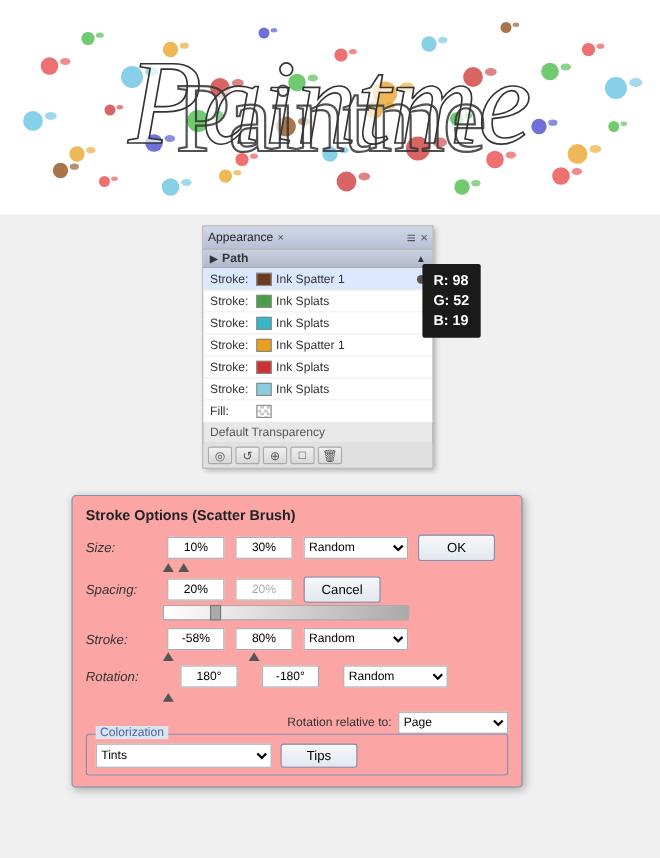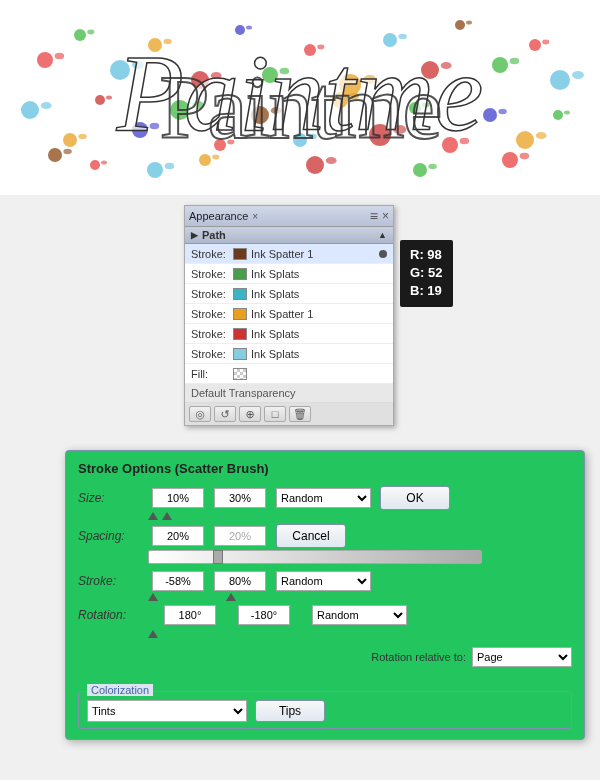--- a/index.html
+++ b/index.html
@@ -153,38 +153,38 @@
       display: flex;
       align-items: center;
       justify-content: center;
       font-size: 9px;
     }
 
     
     #color-tooltip {
       position: absolute;
       top: 240px;
-      left: 400px;
+      left: 384px;
       background: #1a1a1a;
       color: white;
       padding: 6px 10px;
       font-size: 13px;
       font-weight: bold;
       line-height: 1.4;
       z-index: 20;
       border-radius: 2px;
     }
 
     
     #stroke-options {
       position: absolute;
       top: 450px;
       left: 65px;
-      width: 520px;
-      background: #22c55e;
+      width: 410px;
+      background: #fca5a5;
       border: 1px solid #8090b0;
       border-radius: 4px;
       box-shadow: 2px 2px 8px rgba(0,0,0,0.3);
       padding: 10px 12px 10px 12px;
     }
 
     .stroke-title {
       font-size: 13px;
       font-weight: bold;
       color: #222;
@@ -233,21 +233,21 @@
       border-right: 5px solid transparent;
       border-bottom: 8px solid #555;
       cursor: pointer;
       display: inline-block;
     }
 
     .colorization-box {
       border: 1px solid #8090b0;
       border-radius: 3px;
       padding: 6px 8px;
-      margin-top: 24px;
+      margin-top: 0;
       position: relative;
     }
 
     .colorization-legend {
       position: absolute;
       top: -8px;
       left: 8px;
       background: #dce4f0;
       padding: 0 4px;
       font-size: 11px;

